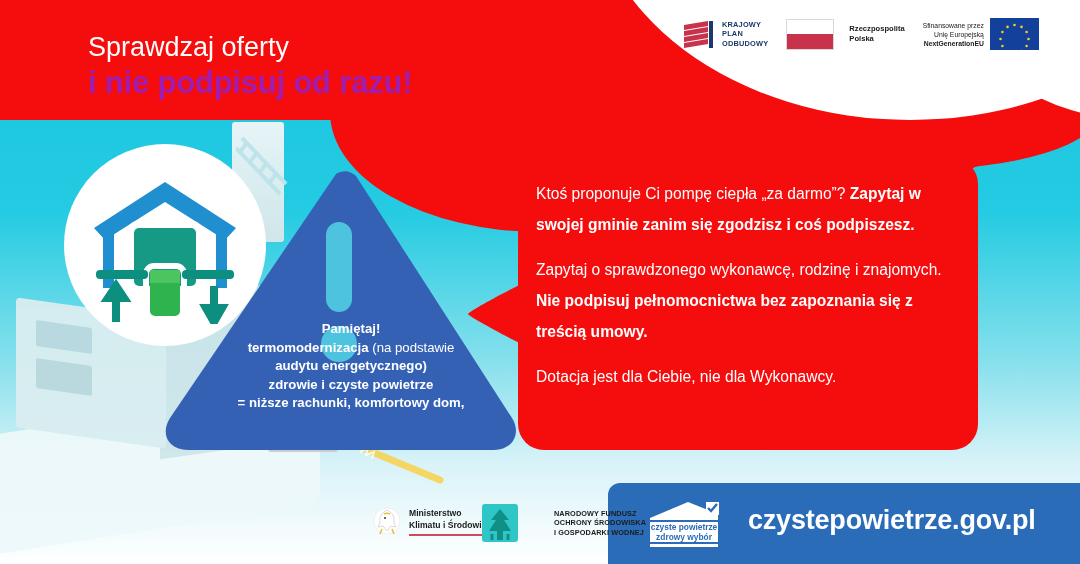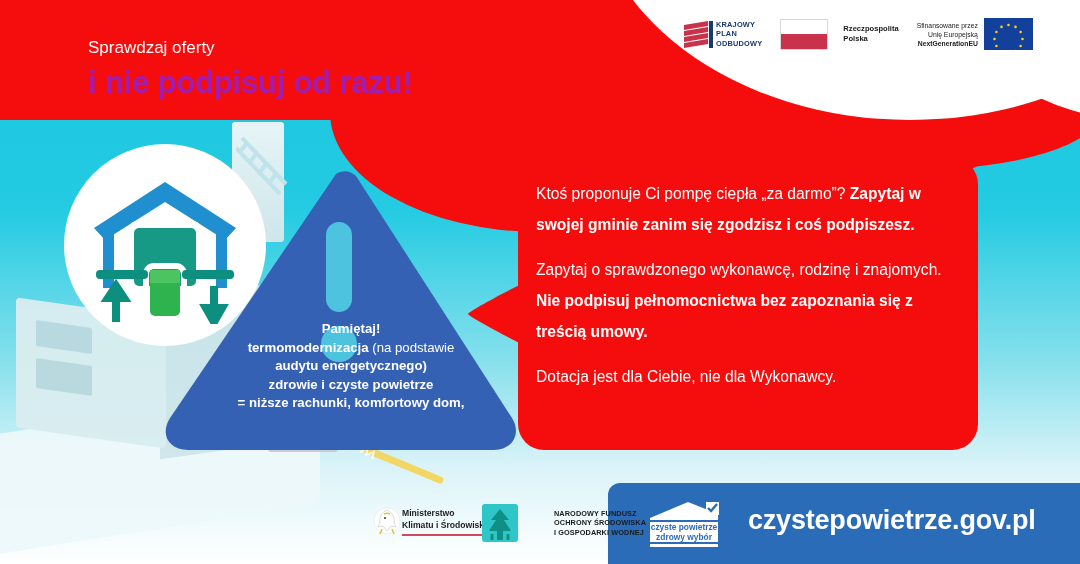--- a/index.html
+++ b/index.html
@@ -118,41 +118,41 @@
   .cp-logo{
     position:absolute;left:644px;top:502px;width:88px;height:46px;
   }
   .cp-url{
     position:absolute;left:748px;top:505px;
     color:#ffffff;font-size:27px;font-weight:700;letter-spacing:-.2px;
   }
 
   
   .headline{position:absolute;left:88px;top:32px;}
-  .headline .l1{color:#ffffff;font-size:17px;font-weight:400;line-height:31px;}
+  .headline .l1{color:#ffffff;font-size:27px;font-weight:400;line-height:31px;}
   .headline .l2{color:#a21caf;font-size:31px;font-weight:700;line-height:40px;letter-spacing:-.2px;}
 
   
   .logos{position:absolute;left:682px;top:18px;display:flex;align-items:center;gap:18px;}
-  .logo-kpo{display:flex;align-items:center;}
+  .logo-kpo{display:flex;align-items:center;gap:6px;}
   .kpo-text{
     color:#1b3a6b;font-size:7.4px;font-weight:700;line-height:9.4px;letter-spacing:.2px;
   }
   .logo-rp{display:flex;align-items:center;gap:7px;}
   .rp-flag{width:46px;height:29px;border:.5px solid #d8d8d8;}
   .rp-flag .w{height:50%;background:#fff;}
   .rp-flag .r{height:50%;background:#c8324a;}
   .rp-text{color:#1b1b1b;font-size:7.6px;font-weight:700;line-height:10px;margin-left:8px;}
   .logo-eu{display:flex;align-items:center;gap:6px;}
   .eu-text{color:#1b1b1b;font-size:6.8px;line-height:9px;text-align:right;}
   .eu-text .b{font-weight:700;}
   .eu-flag{width:49px;height:32px;background:#12409a;position:relative;}
 
   
-  .logo-mk{position:absolute;left:372px;top:505px;display:flex;align-items:center;}
+  .logo-mk{position:absolute;left:372px;top:505px;display:flex;align-items:center;gap:7px;}
   .mk-text{color:#1b1b1b;font-size:8.6px;font-weight:700;line-height:11.5px;}
   .mk-rule{margin-top:3px;width:92px;height:1.6px;background:#cf4a5e;}
   .logo-nf{position:absolute;left:482px;top:504px;display:flex;align-items:center;gap:8px;}
   .nf-text{color:#1b1b1b;font-size:7.3px;font-weight:700;line-height:9.6px;letter-spacing:.1px;margin-left:28px;}
 </style>
 </head>
 <body>
 
 <div id="poster">
 

